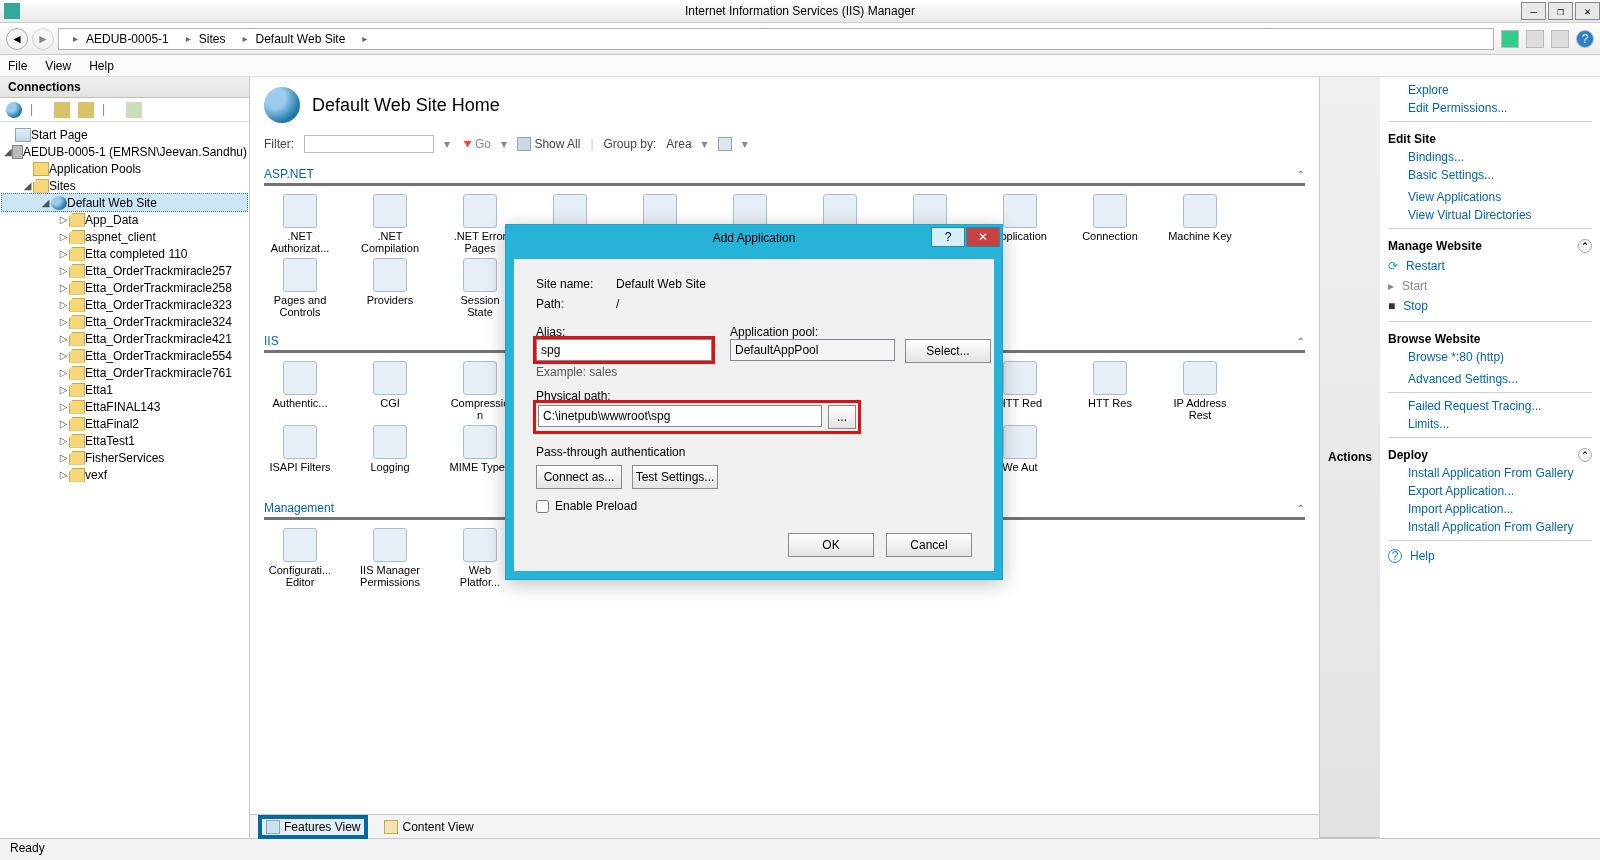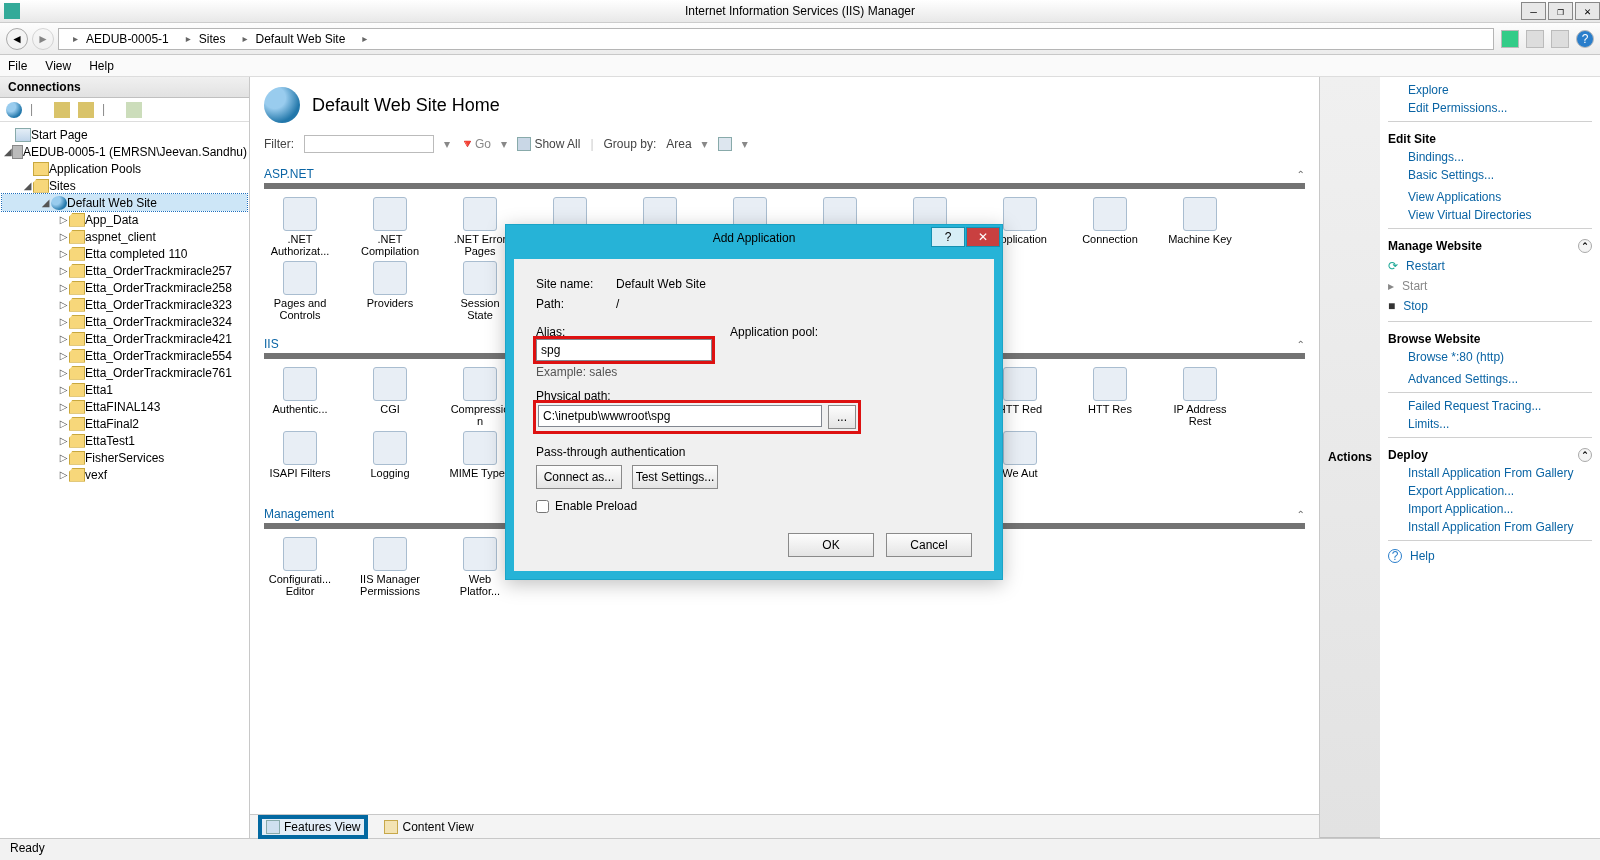--- a/index.html
+++ b/index.html
@@ -33,21 +33,21 @@
 .tree .sel{background:#cde6f7;outline:1px dotted #1e6fbd;}
 .center{flex:1;display:flex;flex-direction:column;border-right:1px solid #c8c8c8;position:relative;}
 .center-head{display:flex;align-items:center;gap:12px;padding:10px 14px;}
 .center-head .big-ic{width:36px;height:36px;background:radial-gradient(circle at 30% 30%,#9ce 30%,#27a 70%);border-radius:50%;}
 .center-head h1{font-size:18px;font-weight:normal;}
 .filterbar{display:flex;align-items:center;gap:10px;padding:2px 14px 6px;color:#444;}
 .filterbar .fin{width:130px;height:18px;border:1px solid #bbb;}
 .filterbar .grey{color:#888;}
 .content{flex:1;overflow:auto;padding:0 14px 10px;}
 .group{margin-top:6px;}
-.group-h{color:#0a64a4;border-bottom:6px solid #737373;padding:2px 0;display:flex;justify-content:space-between;align-items:center;}
+.group-h{color:#0a64a4;border-bottom:3px solid #737373;padding:2px 0;display:flex;justify-content:space-between;align-items:center;}
 .group-h .chev{color:#666;font-size:10px;}
 .icons{display:flex;flex-wrap:wrap;gap:4px 26px;padding:8px 4px;}
 .fitem{width:64px;display:flex;flex-direction:column;align-items:center;text-align:center;gap:2px;cursor:pointer;}
 .fitem .fic{width:34px;height:34px;background:#e8eef5;border:1px solid #a9bdd0;border-radius:3px;}
 .fitem span{font-size:11px;line-height:12px;word-break:break-word;}
 .viewbar{height:24px;border-top:1px solid #c8c8c8;background:#f4f4f4;display:flex;align-items:center;padding:0 8px;gap:12px;}
 .viewbar .vb{display:flex;align-items:center;gap:4px;padding:1px 4px;}
 .viewbar .vb.active{border:4px solid #0369a1;background:#e4eef7;}
 .actions{width:280px;display:flex;flex-direction:row;}
 .act-body{flex:1;overflow:auto;padding:4px 8px;}
@@ -527,20 +527,24 @@
       </div>
 
     <div style="display:flex;gap:18px;align-items:flex-start">
       <div style="flex:0 0 176px">
         <div>Alias:</div>
         <input class="dinput redbox" style="width: 176px;" value="spg">
         <div style="color:#555;margin-top:4px">Example: sales</div>
       </div>
       <div style="flex:1">
         <div>Application pool:</div>
+        <div style="display:flex;gap:10px">
+          <input class="dinput" style="flex: 1 1 0%; background: rgb(244, 244, 244);" readonly="" value="DefaultAppPool">
+          <button class="dbutton">Select...</button>
+        </div>
       </div>
     </div>
 
     <div style="margin-top:10px">
       <div>Physical path:</div>
       <div class="redbox" style="display:inline-flex;gap:6px;padding:2px">
         <input class="dinput" style="width: 284px;" value="C:\inetpub\wwwroot\spg">
         <button class="dbutton" style="min-width:28px">...</button>
       </div>
     </div>

